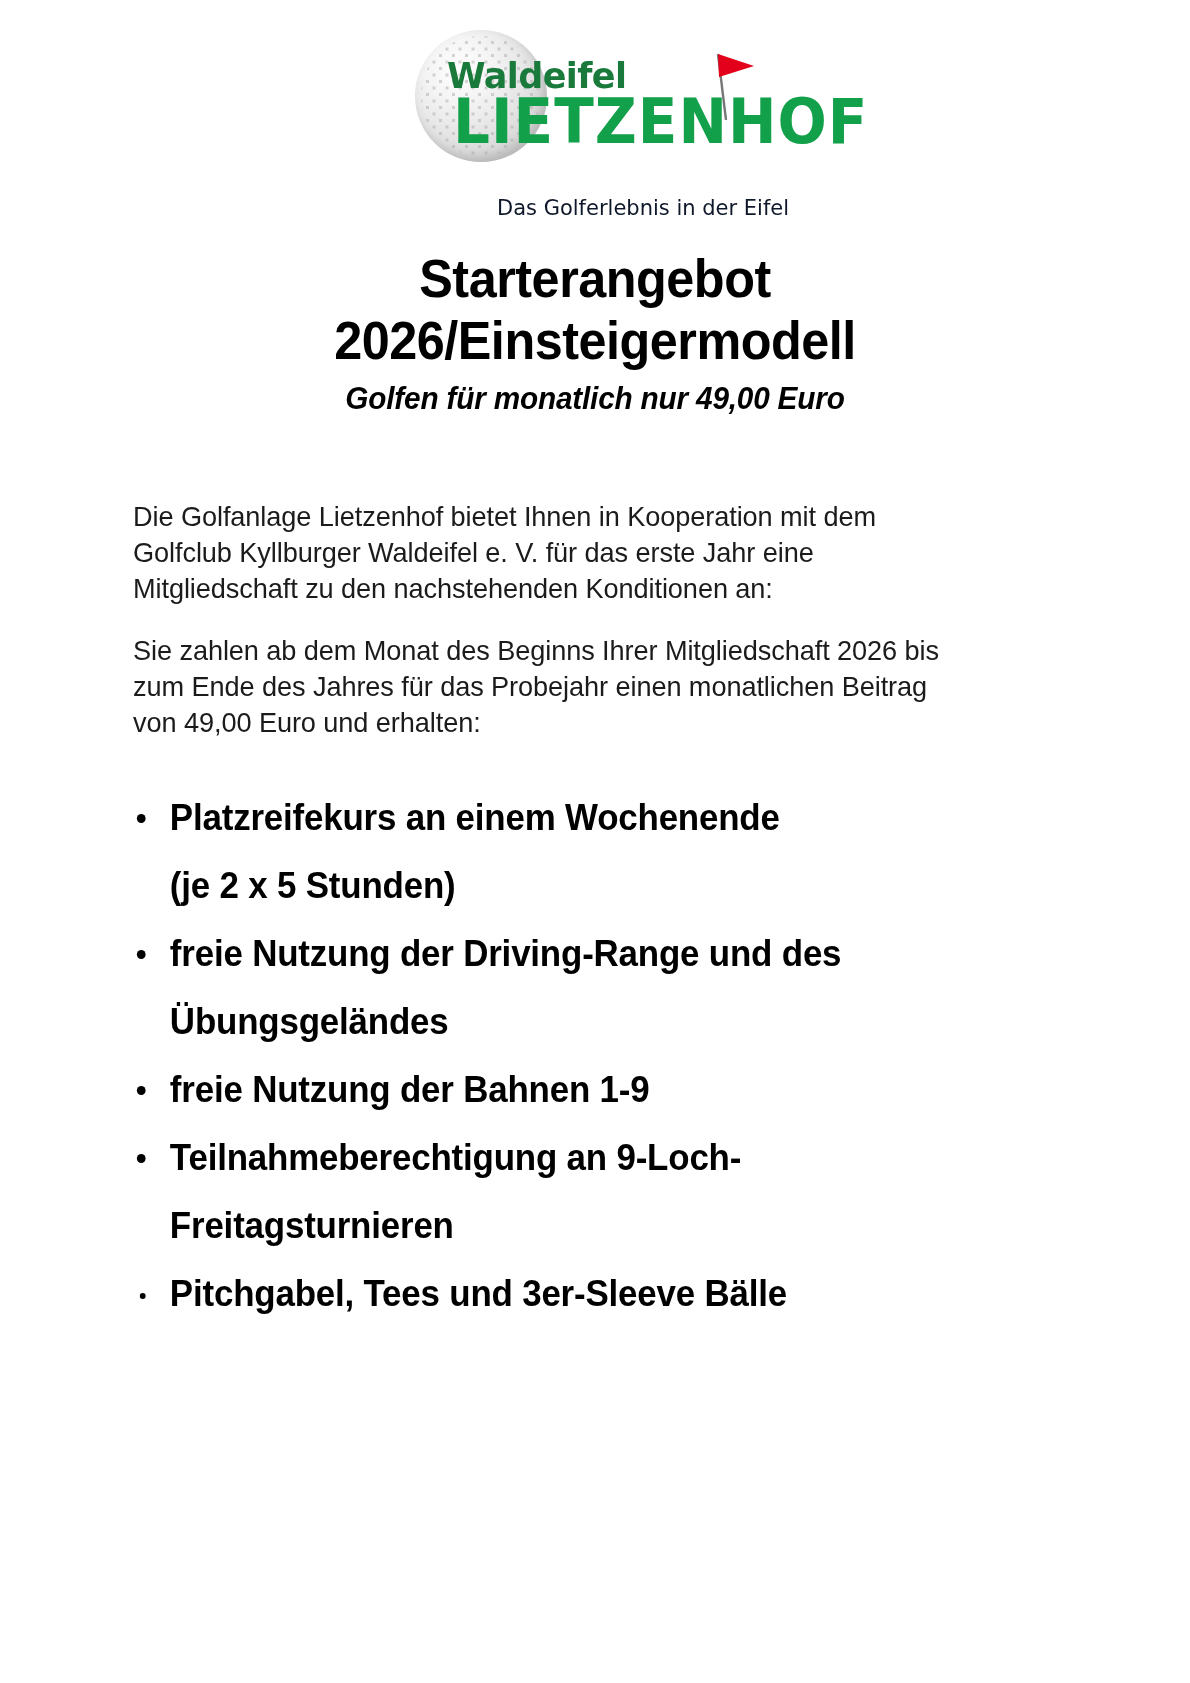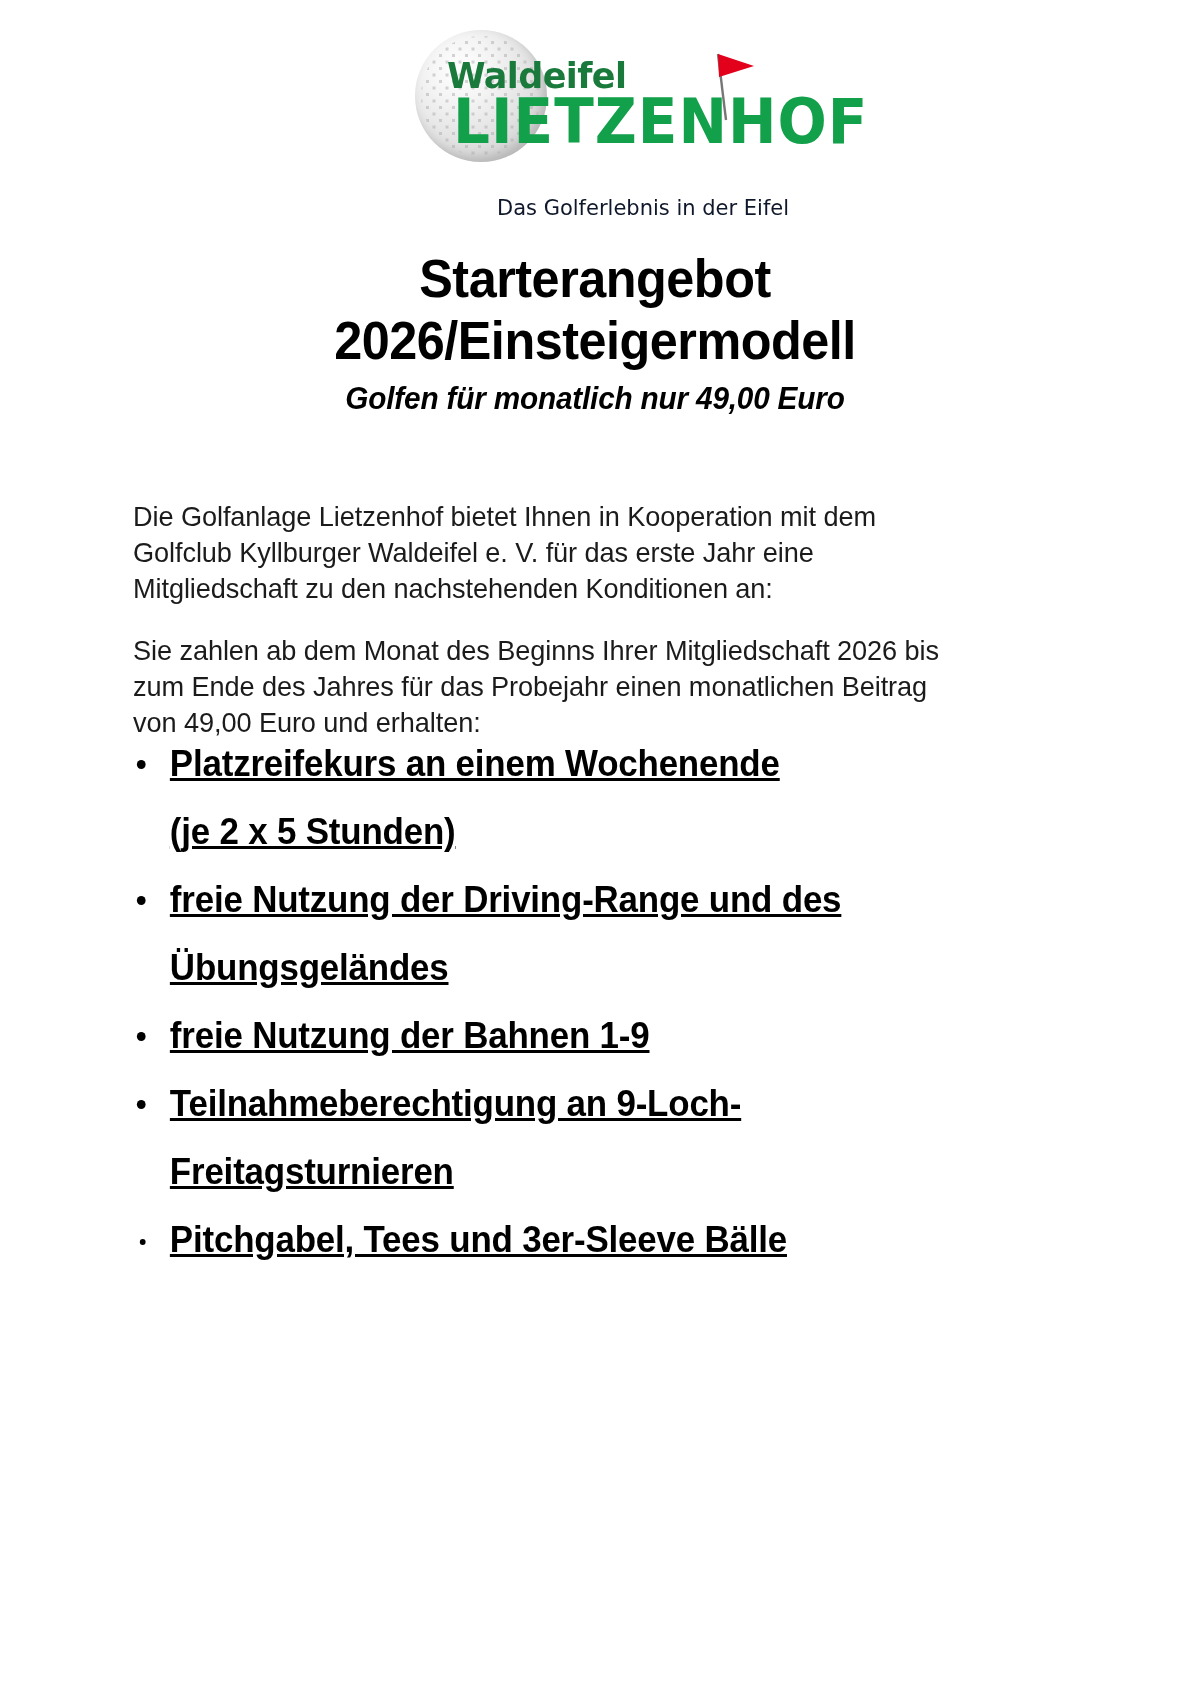--- a/index.html
+++ b/index.html
@@ -153,23 +153,22 @@
     margin: 0 0 26px 0;
     transform: scaleX(0.97);
     transform-origin: left top;
   }
   .para .ln { display: block; white-space: nowrap; }
 
   
   .bullets {
     position: absolute;
     left: 133px;
-    top: 730px;
+    top: 784px;
     width: 940px;
-    text-decoration: underline;
   }
   .bullet-row {
     position: relative;
     display: block;
     font-family: "Liberation Sans Narrow", "Liberation Sans", sans-serif;
     font-weight: 700;
     font-size: 36px;
     line-height: 68px;
     letter-spacing: -0.2px;
     padding-left: 38px;

